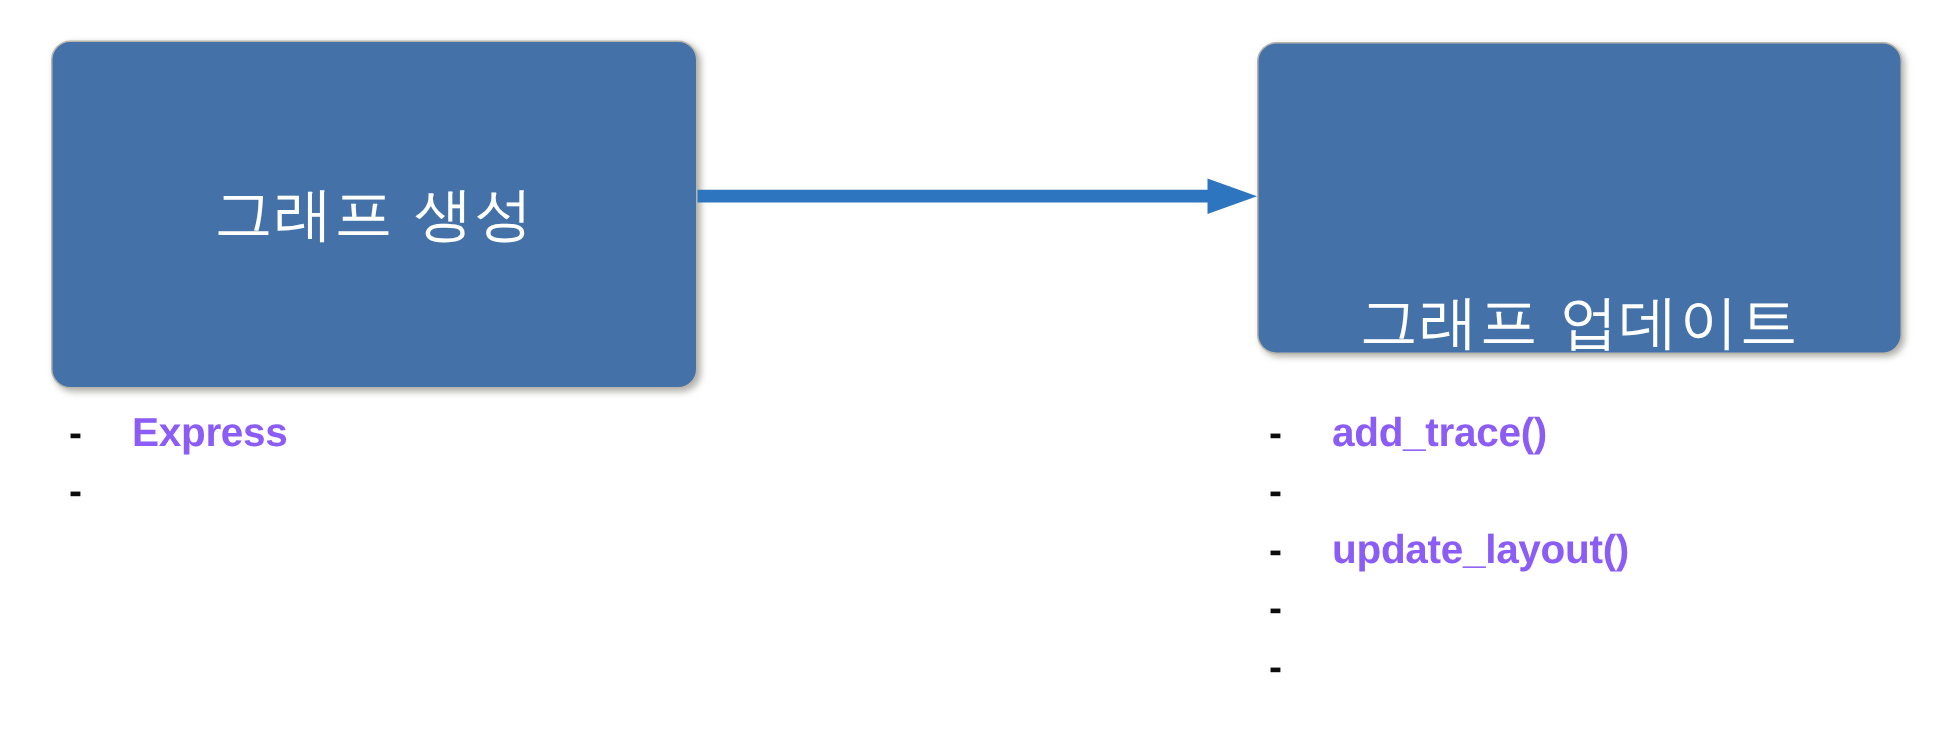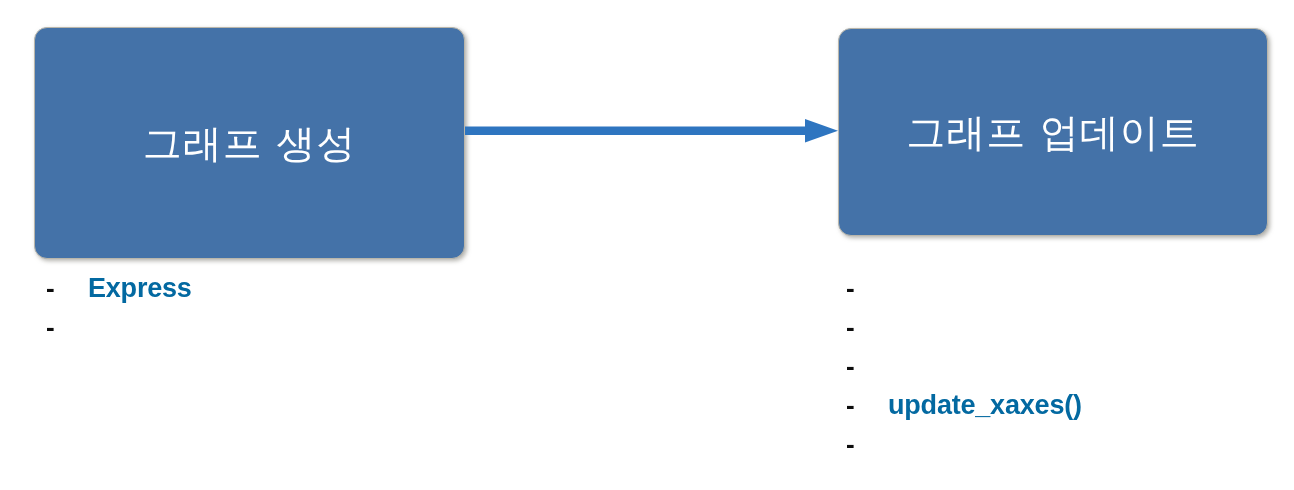--- a/index.html
+++ b/index.html
@@ -48,20 +48,21 @@
     left: 34px;
     top: 27px;
     width: 431px;
     height: 232px;
   }
   #box-update {
     left: 838px;
     top: 28px;
     width: 430px;
     height: 208px;
+    align-items: flex-end;
   }
 
   
   #flow-arrow {
     position: absolute;
     left: 465px;
     top: 112px;
     width: 375px;
     height: 38px;
     overflow: visible;
@@ -83,21 +84,21 @@
   }
   .bullet-list .bullet-dash {
     display: inline-block;
     width: 42px;
     flex: 0 0 42px;
     color: #0d0d0d;
     font-size: 26px;
     font-weight: 700;
   }
   .bullet-list .bullet-text {
-    color: #0369a1;
+    color: #8b5cf6;
     font-size: 27px;
     font-weight: 700;
     letter-spacing: -0.2px;
   }
 
   #list-create {
     left: 46px;
     top: 269px;
   }
   #list-update {
@@ -129,29 +130,30 @@
       <span class="bullet-text">Express</span>
     </li>
     <li>
       <span class="bullet-dash">-</span>
     </li>
   </ul>
 
   <ul id="list-update" class="bullet-list">
     <li>
       <span class="bullet-dash">-</span>
+      <span class="bullet-text">add_trace()</span>
     </li>
     <li>
       <span class="bullet-dash">-</span>
     </li>
     <li>
       <span class="bullet-dash">-</span>
+      <span class="bullet-text">update_layout()</span>
     </li>
     <li>
       <span class="bullet-dash">-</span>
-      <span class="bullet-text">update_xaxes()</span>
     </li>
     <li>
       <span class="bullet-dash">-</span>
     </li>
   </ul>
 
 </div>
 
 </body></html>

